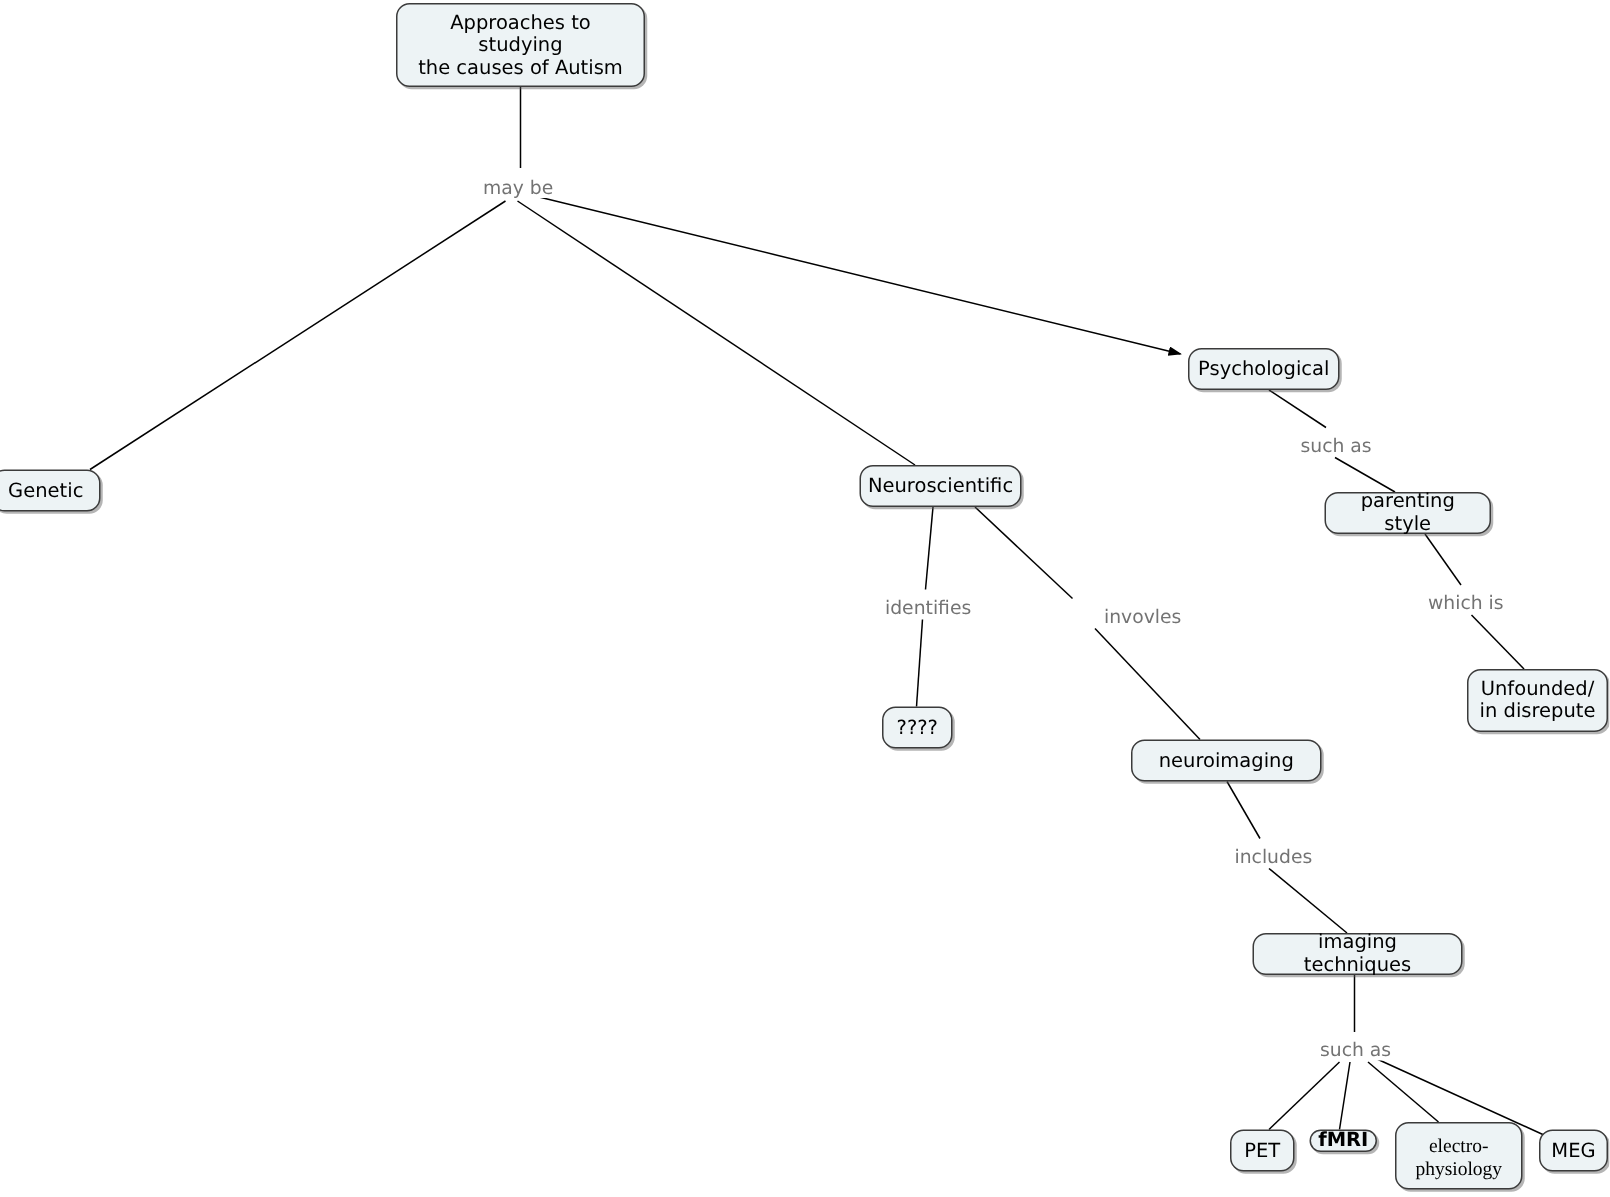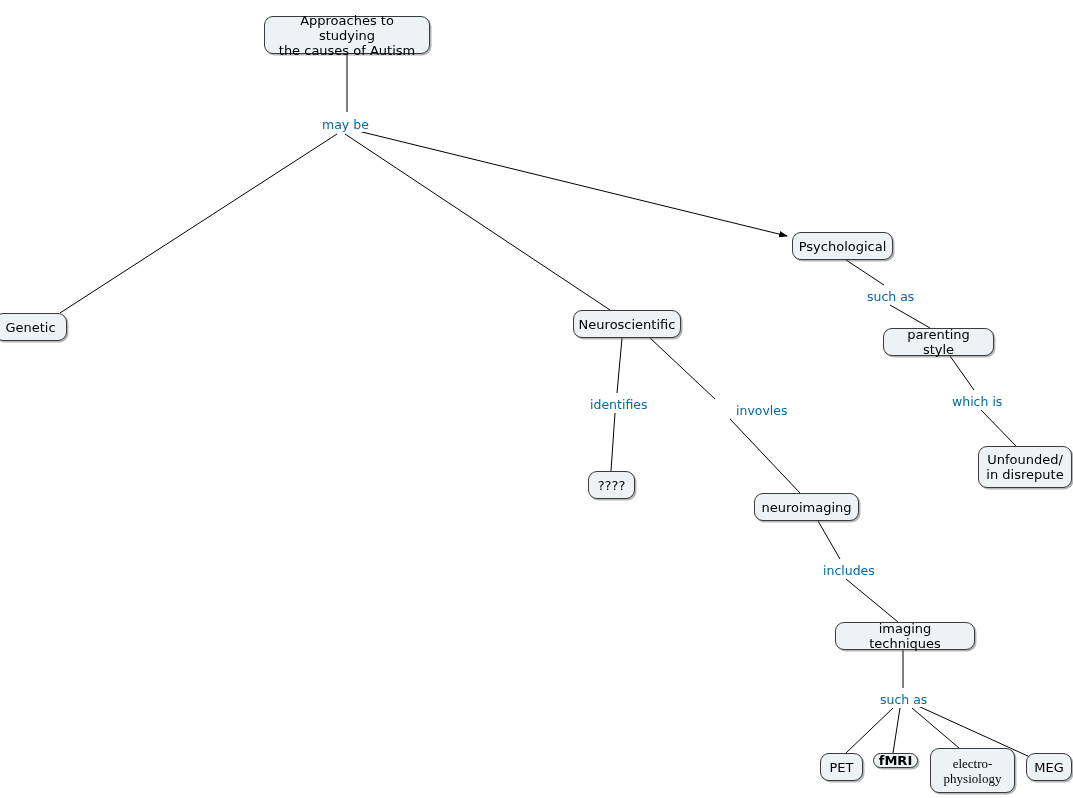--- a/index.html
+++ b/index.html
@@ -40,21 +40,21 @@
     padding: 2px 6px;
     z-index: 3;
   }
   .node-root {
     font-size: 13px;
   }
   .link-label {
     position: absolute;
     font-size: 12.5px;
     line-height: 14px;
-    color: #0369a1;
+    color: #737373;
     background: #ffffff;
     white-space: nowrap;
     z-index: 2;
     padding: 0 1px;
   }
 </style>
 </head>
 <body>
 
 <div id="canvas">
@@ -82,30 +82,30 @@
         <polyline points="846,579 898,622" fill="none" stroke="#000000" stroke-width="1"></polyline>
         <polyline points="903,650 903,688" fill="none" stroke="#000000" stroke-width="1"></polyline>
         <polyline points="893,708 846,753" fill="none" stroke="#000000" stroke-width="1"></polyline>
         <polyline points="900,708 893,753" fill="none" stroke="#000000" stroke-width="1"></polyline>
         <polyline points="912,708 959,748" fill="none" stroke="#000000" stroke-width="1"></polyline>
         <polyline points="918,706 1030,757" fill="none" stroke="#000000" stroke-width="1"></polyline>
       </g>
   </svg>
 
   <div id="node-layer">
-      <div class="node node-root" style="left: 264px; top: 16px; width: 166px; height: 38px;">Approaches to studying
+      <div class="node node-root" style="left: 264px; top: 2px; width: 166px; height: 56px;">Approaches to studying
 the causes of Autism</div>
       <div class="node" style="left: -6px; top: 313px; width: 73px; height: 28px;">Genetic</div>
       <div class="node" style="left: 573px; top: 310px; width: 108px; height: 28px;">Neuroscientific</div>
       <div class="node" style="left: 792px; top: 232px; width: 101px; height: 28px;">Psychological</div>
       <div class="node" style="left: 883px; top: 328px; width: 111px; height: 28px;">parenting style</div>
       <div class="node" style="left: 978px; top: 446px; width: 94px; height: 42px;">Unfounded/
 in disrepute</div>
       <div class="node" style="left: 588px; top: 471px; width: 47px; height: 28px;">????</div>
-      <div class="node" style="left: 754px; top: 493px; width: 105px; height: 28px;">neuroimaging</div>
+      <div class="node" style="left: 754px; top: 493px; width: 127px; height: 28px;">neuroimaging</div>
       <div class="node" style="left: 835px; top: 622px; width: 140px; height: 28px;">imaging techniques</div>
       <div class="node" style="left: 820px; top: 753px; width: 43px; height: 28px;">PET</div>
       <div class="node" style="left: 873px; top: 753px; width: 45px; height: 15px; font-weight: bold;">fMRI</div>
       <div class="node" style="left: 930px; top: 748px; width: 85px; height: 45px; font-family: Liberation Serif, serif;">electro-
 physiology</div>
       <div class="node" style="left: 1026px; top: 753px; width: 46px; height: 28px;">MEG</div>
     </div>
   <div id="label-layer">
       <div class="link-label" style="left: 321px; top: 118px;">may be</div>
       <div class="link-label" style="left: 866px; top: 290px;">such as</div>

